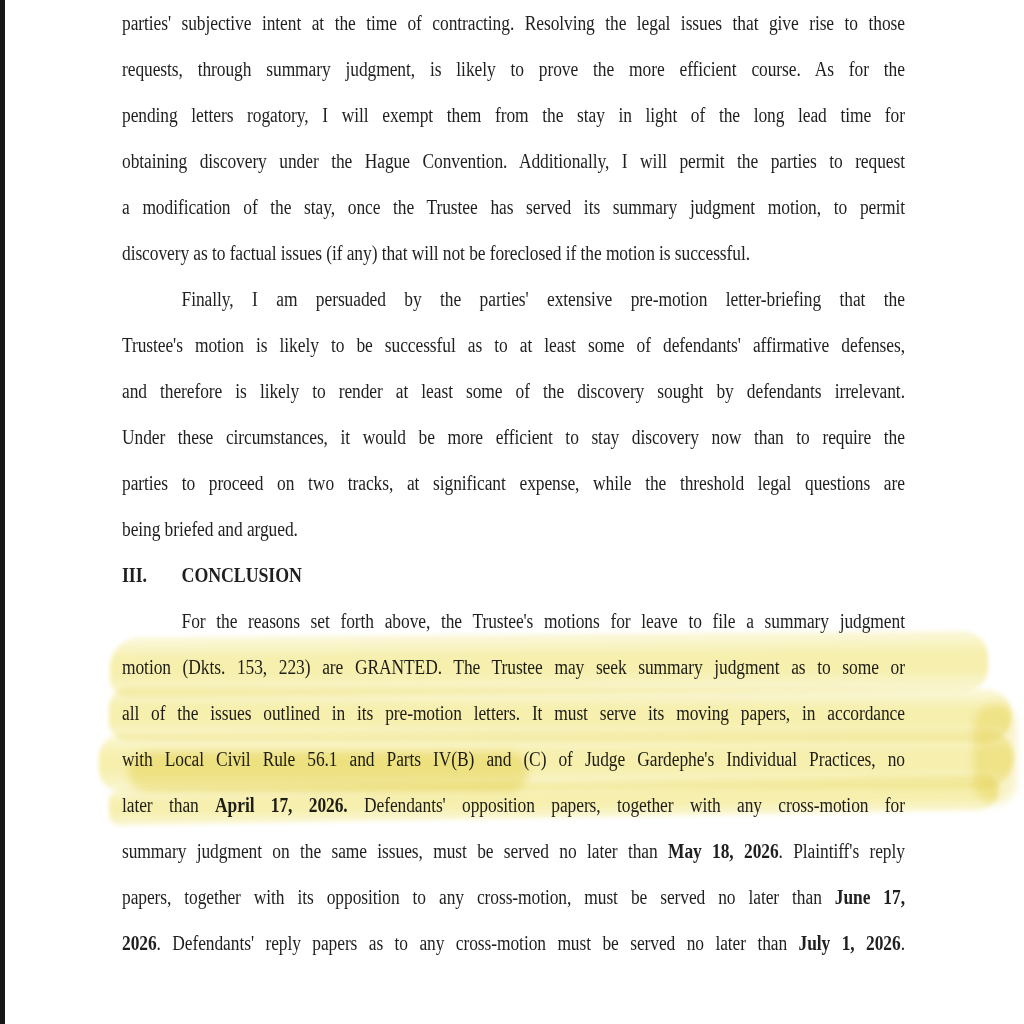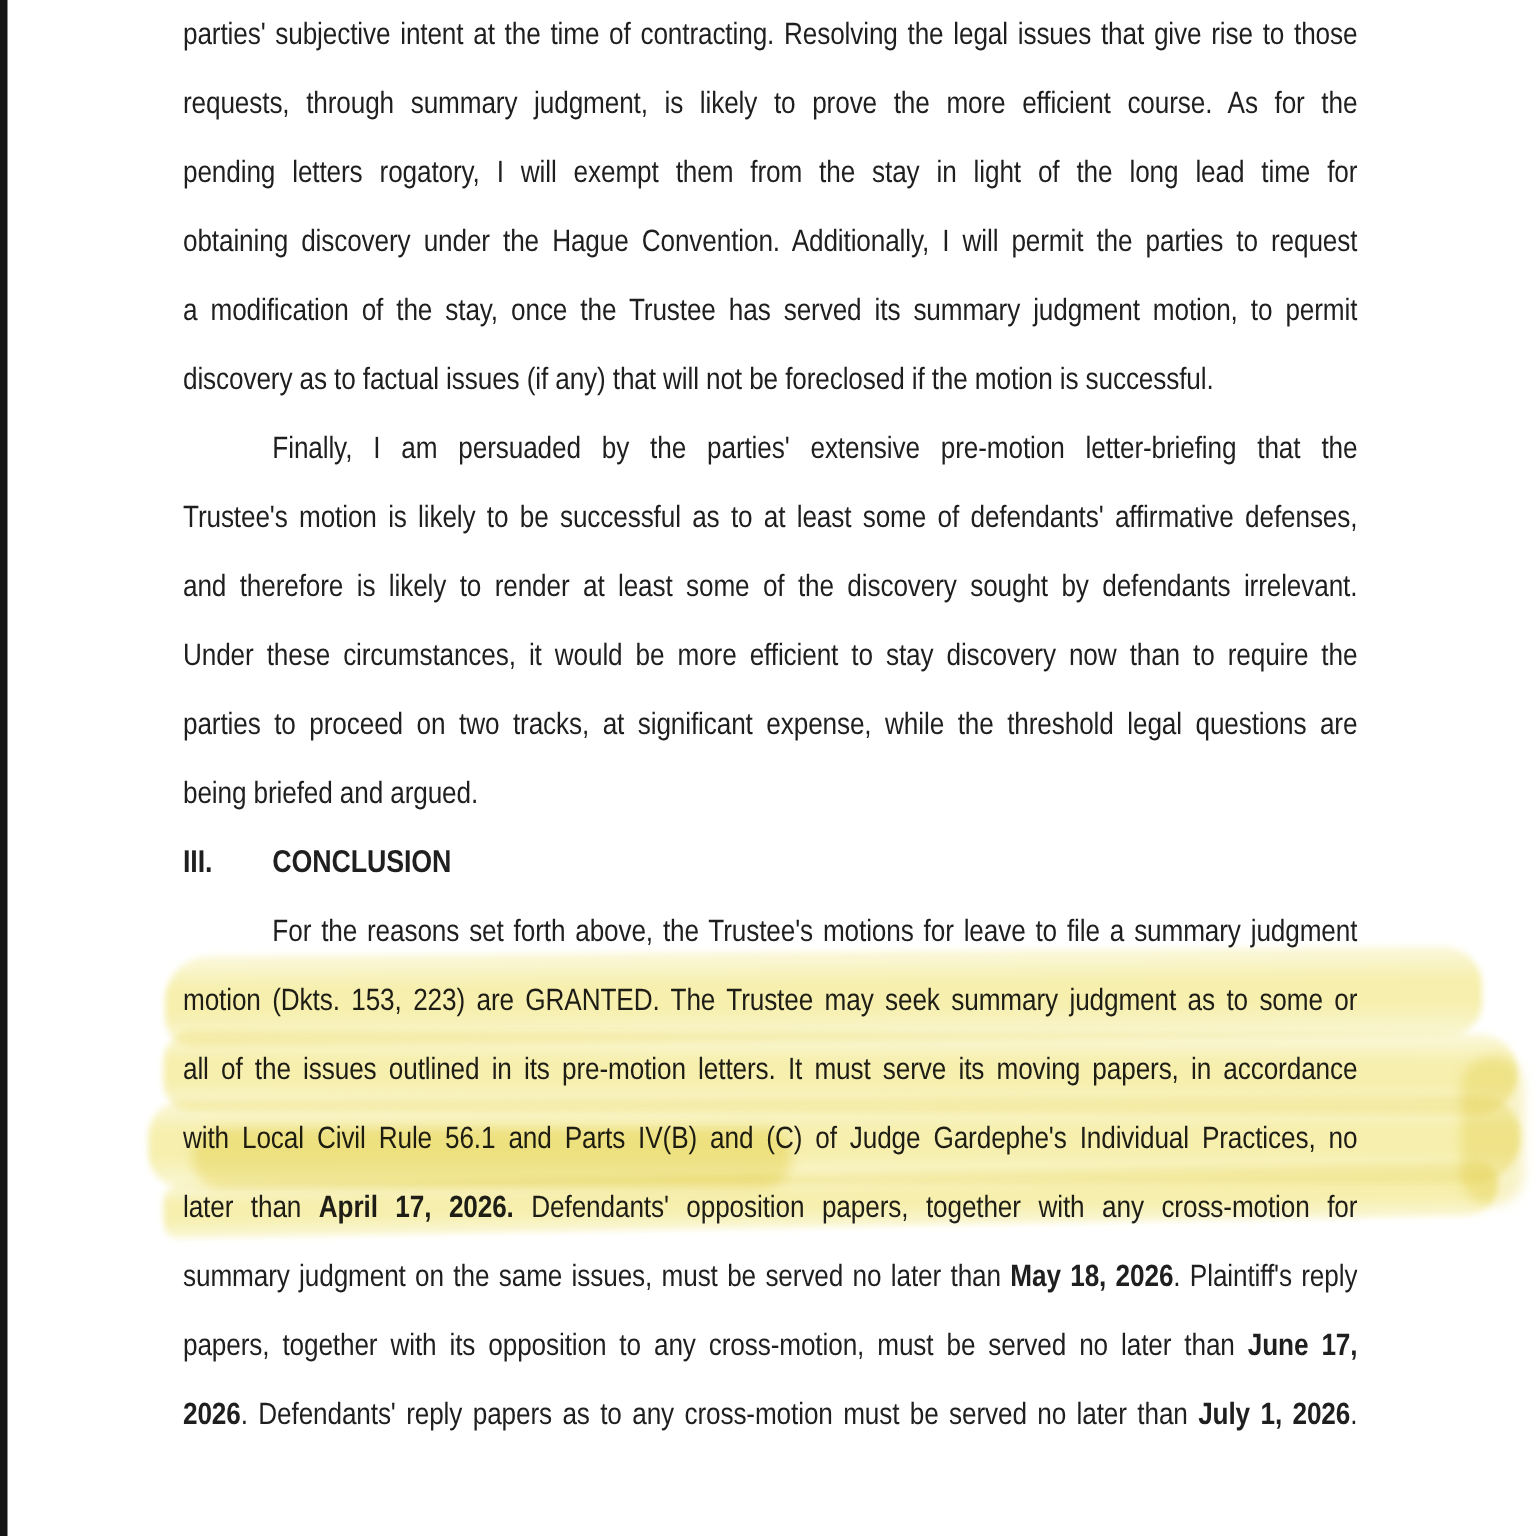--- a/index.html
+++ b/index.html
@@ -1,21 +1,21 @@
 <!DOCTYPE html>
 <html style="--bg: #ffffff; --ink: #1f1f1f; --bar: #161616; --hl: #f6efad; --hl-deep: #efe382;"><head>
 <meta charset="utf-8">
 <style>
   :root{
     --bg:#ffffff; --ink:#1f1f1f; --bar:#161616; --hl:#f6efad; --hl-deep:#efe382;
   }
   html,body{margin:0;padding:0;background:#e8e8e8;}
   .page{
     position:relative;width:1024px;height:1024px;background:var(--bg);
-    overflow:hidden;font-family:Liberation Sans, sans-serif;
+    overflow:hidden;font-family:Liberation Serif, serif;
     margin:0 auto;
   }
   .scan-bar{position:absolute;left:0;top:0;width:5px;height:1024px;background:var(--bar);}
   .textblock{
     position:absolute;left:122px;top:0;width:920px;
     transform:scaleX(0.851);transform-origin:0 0;color:var(--ink);
   }
   .line{
     height:46px;line-height:46px;font-size:20.5px;letter-spacing:-0.1px;
     text-align:justify;text-align-last:justify;overflow:hidden;white-space:normal;

